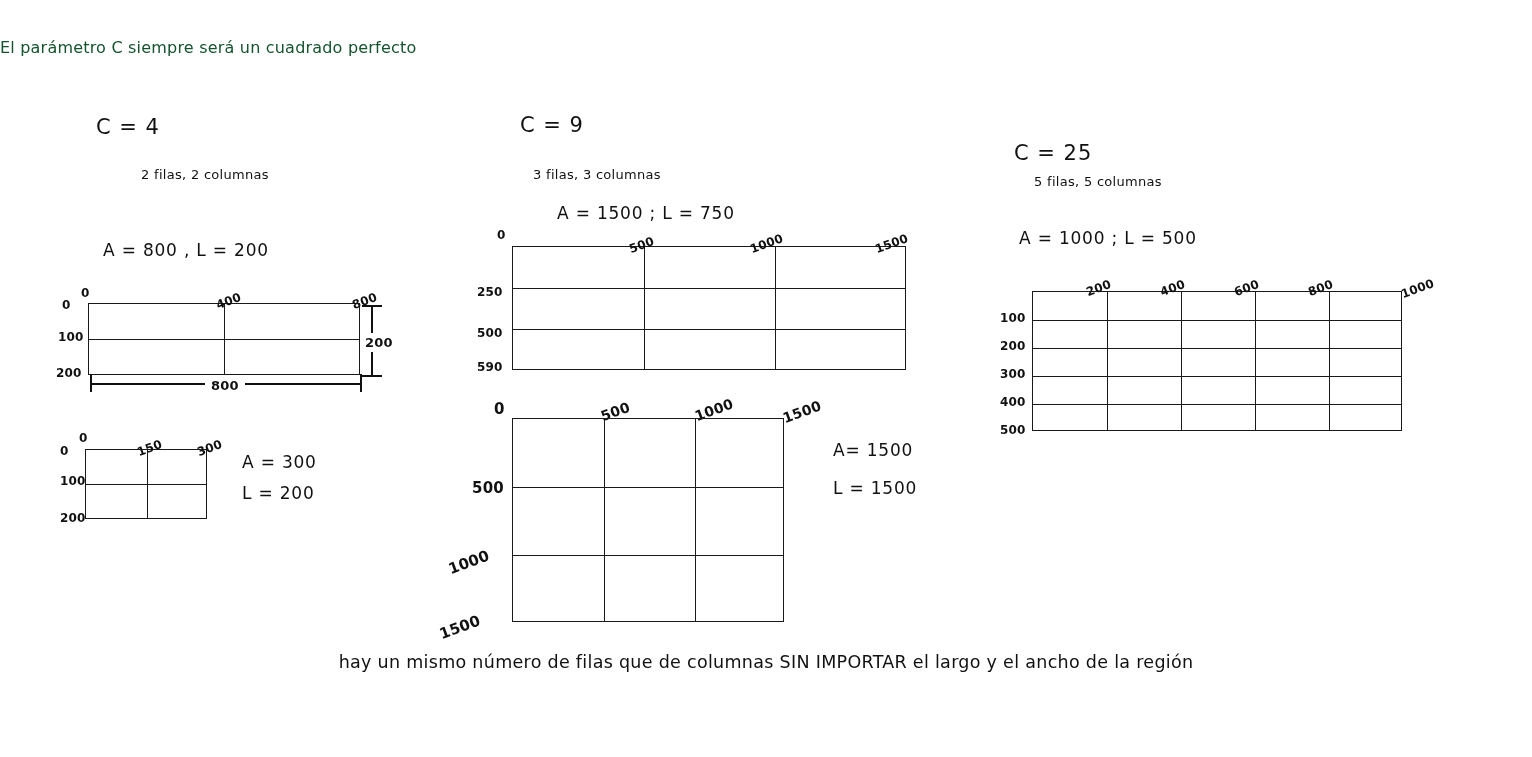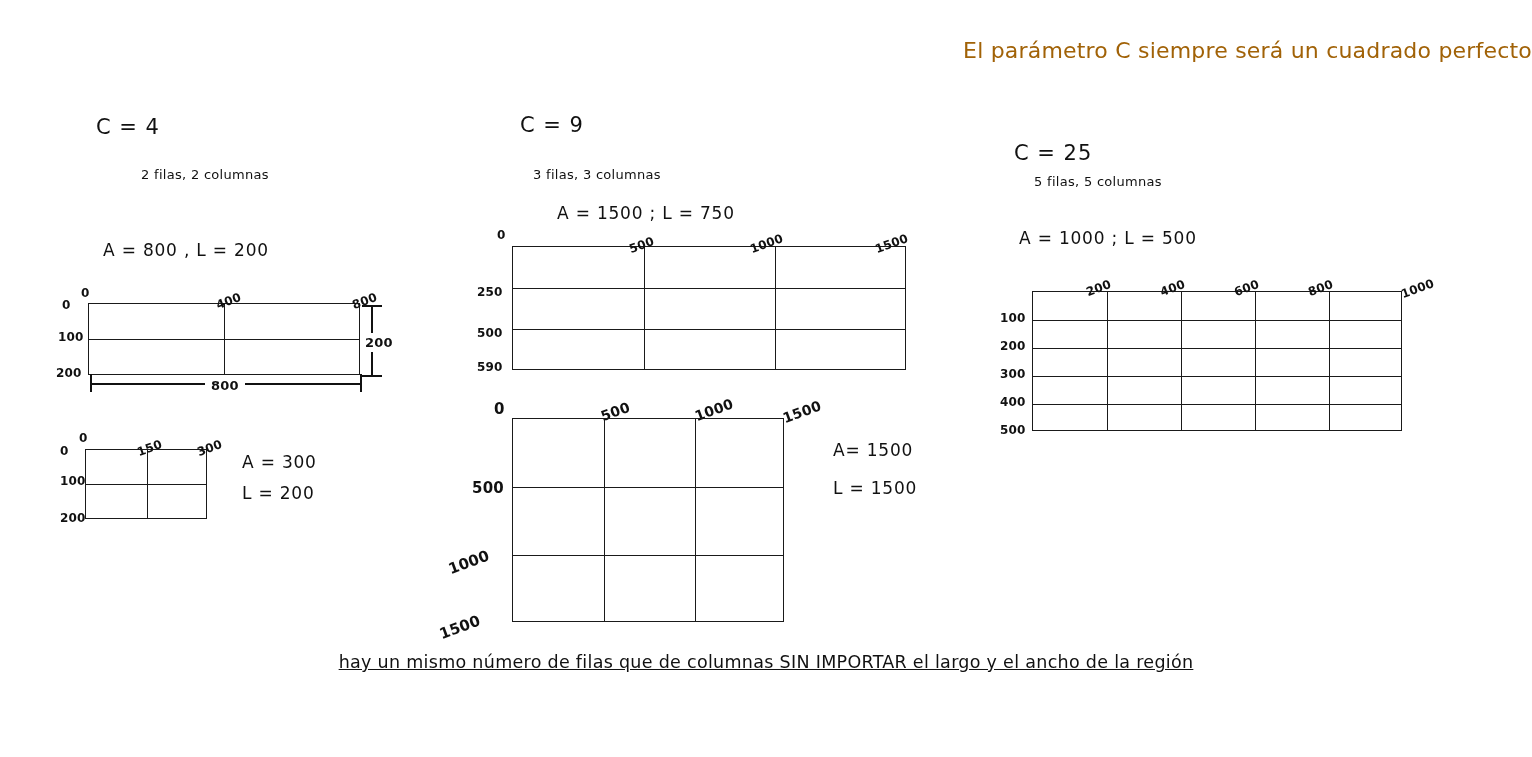--- a/index.html
+++ b/index.html
@@ -14,24 +14,24 @@
     font-family: "DejaVu Sans", sans-serif;
     color: #111111;
     overflow: hidden;
   }
   .abs { position: absolute; }
 
   .title {
     top: 38px;
     left: 0;
     width: 1532px;
-    text-align: right;
-    font-size: 22px;
+    text-align: left;
+    font-size: 16px;
     letter-spacing: 0.2px;
-    color: #a16207;
+    color: #14532d;
   }
 
   .case-label {
     font-size: 21px;
     letter-spacing: 1px;
   }
   .case-sub {
     font-size: 13px;
     letter-spacing: 0.3px;
   }
@@ -72,21 +72,21 @@
   }
 
   .footer {
     left: 0;
     width: 1532px;
     text-align: center;
     font-size: 17.5px;
     line-height: 29px;
     letter-spacing: 0.3px;
   }
-  .footer .l2 { display: block; text-decoration: underline; }
+  .footer .l2 { display: block; }
 </style>
 </head>
 <body>
 
 <div class="abs title">El parámetro C siempre será un cuadrado perfecto</div>
 
 <div class="abs case-label" style="left:96px; top:115px;">C = 4</div>
 <div class="abs case-sub" style="left:141px; top:167px;">2 filas, 2 columnas</div>
 
 <div class="abs ann" style="left:103px; top:240px;">A = 800 ,  L = 200</div>

